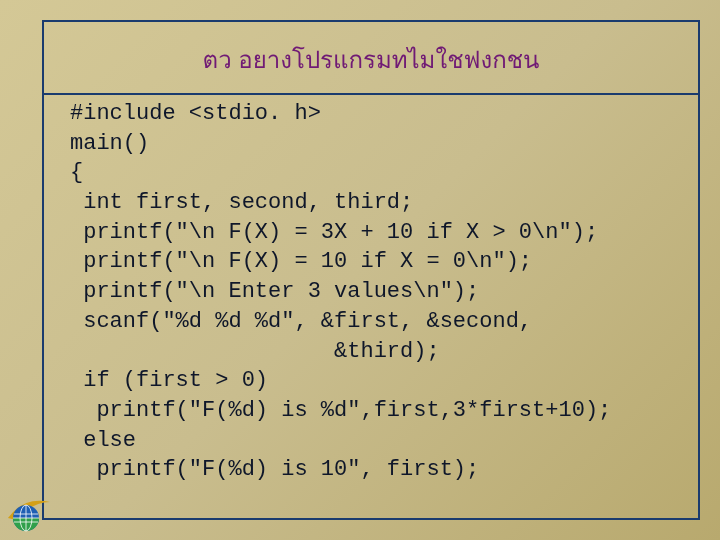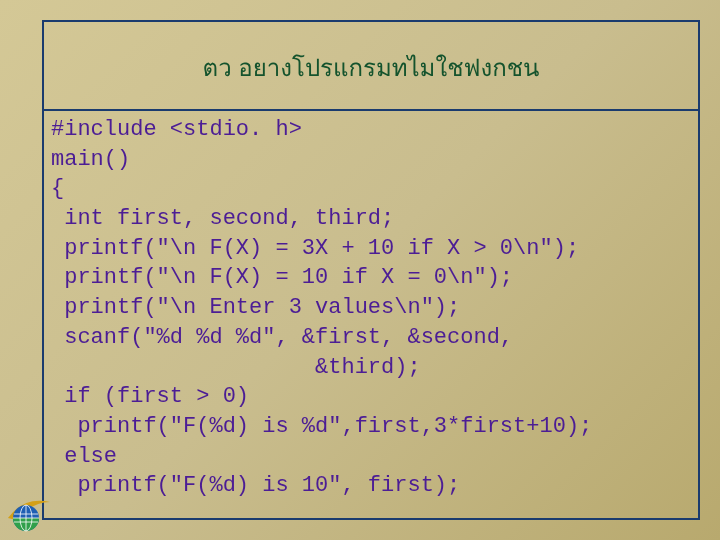--- a/index.html
+++ b/index.html
@@ -19,36 +19,36 @@
     top: 20px;
     left: 42px;
     right: 20px;
     bottom: 20px;
     border: 2px solid #1a3b6e;
     box-sizing: border-box;
   }
   .title {
     font-family: 'Tahoma', 'Arial', sans-serif;
     font-size: 24px;
-    color: #14532d;
+    color: #701a75;
     text-align: center;
-    margin: 16px;
+    margin: 8px;
     padding: 10px 0 6px 0;
     font-weight: normal;
   }
   .divider {
     border: 0;
     border-top: 2px solid #1a3b6e;
     margin: 0;
   }
   .code-block {
-    padding: 4px 10px 8px 7px;
+    padding: 4px 10px 8px 26px;
     font-size: 22px;
     line-height: 1.35;
-    color: #4c1d95;
+    color: #0f172a;
     white-space: pre;
     font-family: 'Courier New', Courier, monospace;
   }
   .logo {
     position: absolute;
     left: 6px;
     bottom: 6px;
     width: 46px;
     height: 46px;
   }

